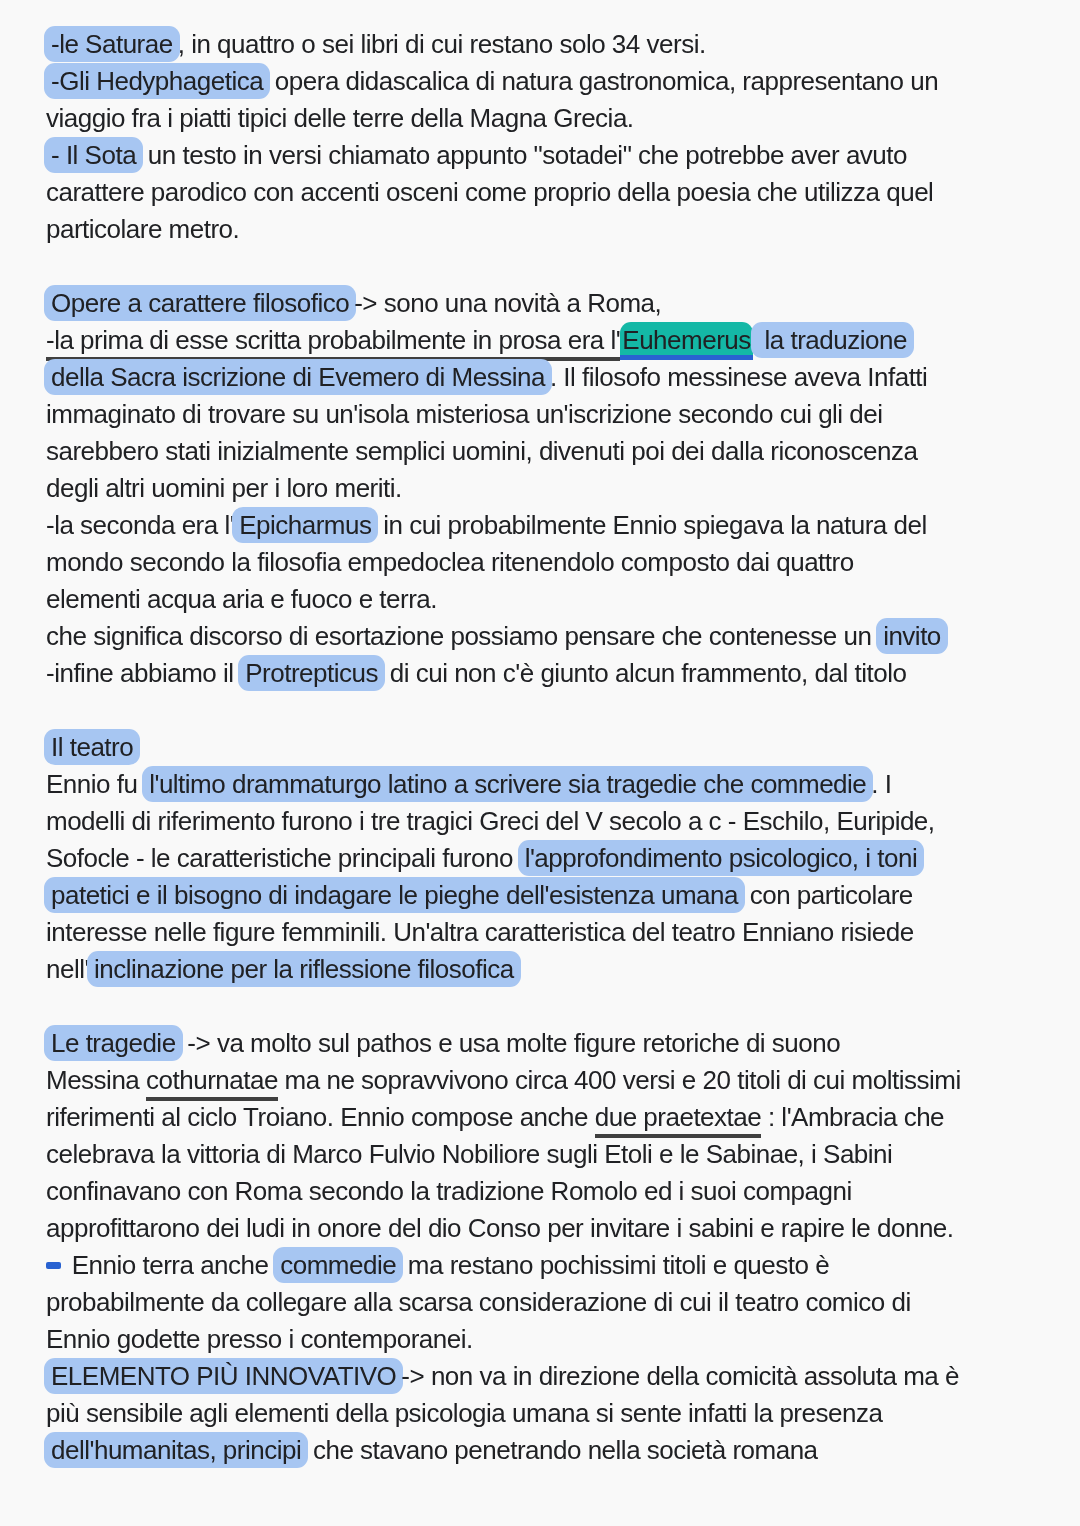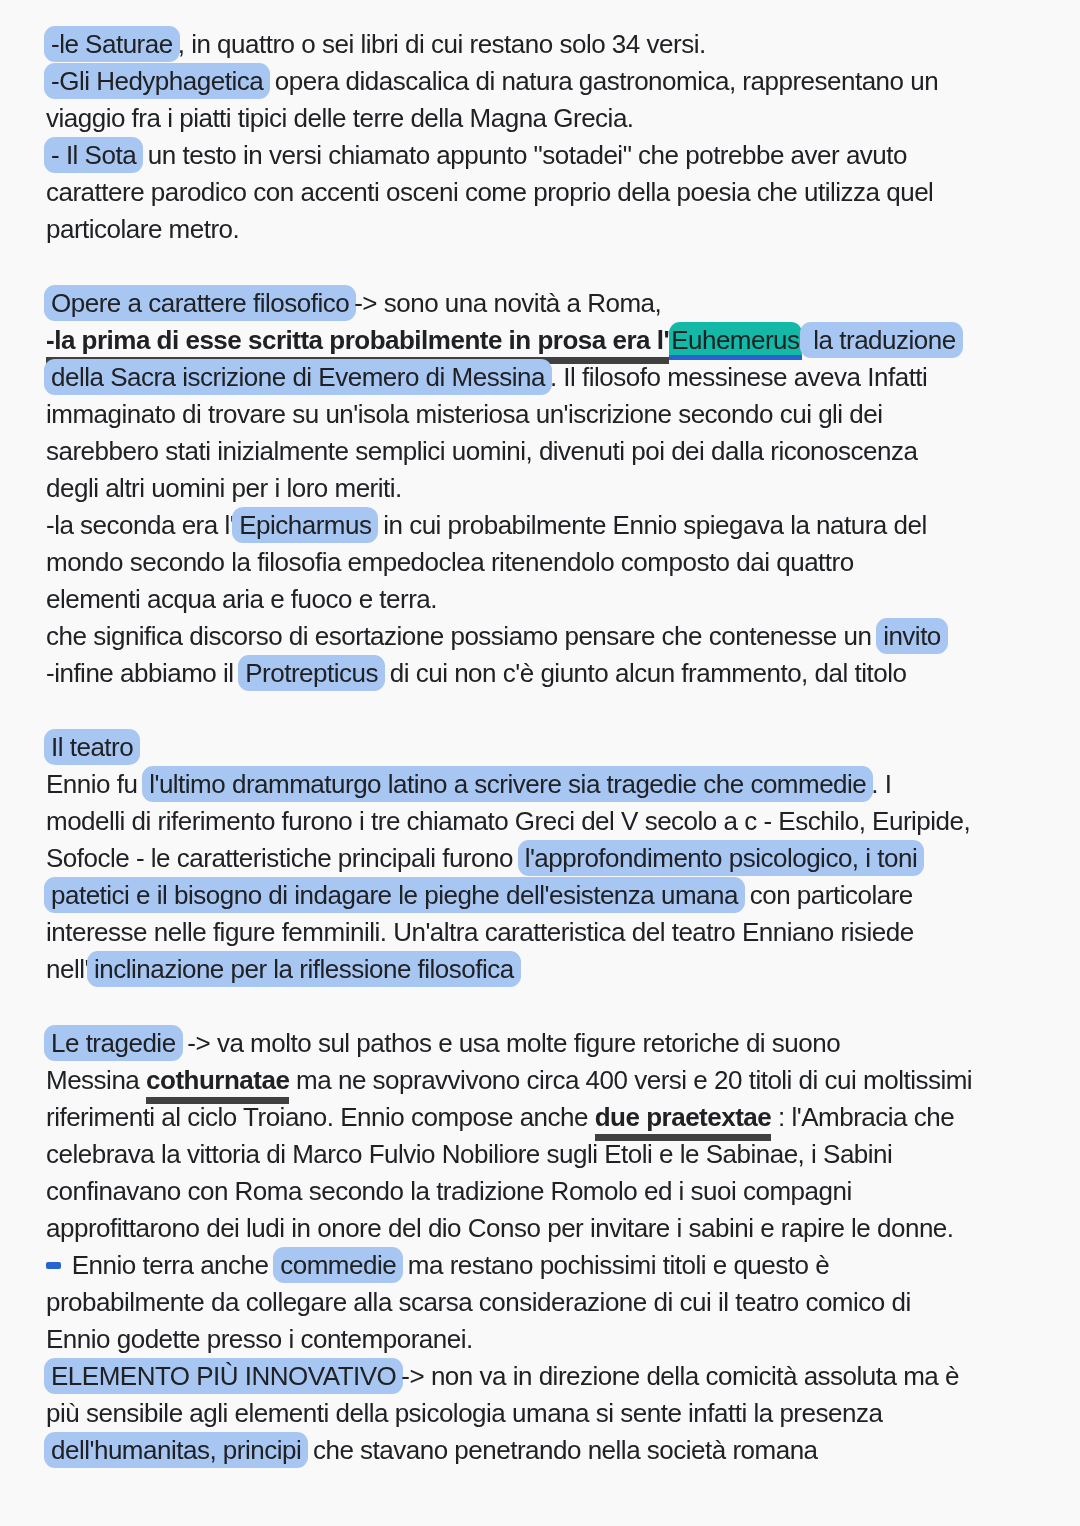--- a/index.html
+++ b/index.html
@@ -30,23 +30,22 @@
     height: 37px;
   }
   .seg { display: inline; }
   .seg.h {
     background: #a7c6f2;
     border-radius: 11px;
     padding: 3px 7px;
     margin: 0 -2px;
   }
   .seg.u {
-    border-bottom: 7px solid #404040;
+    border-bottom: 4px solid #404040;
     padding-bottom: 2px;
-    font-weight: bold;
   }
   .seg.hu {
     background: #14b8a6;
     border-radius: 11px 11px 0 0;
     padding: 3px 2px 0 2px;
     border-bottom: 5px solid #2962d1;
   }
   .dash-bullet {
     display: inline-block;
     width: 15px;
@@ -76,21 +75,21 @@
       <div class="line"><span class="seg">sarebbero stati inizialmente semplici uomini, divenuti poi dei dalla riconoscenza</span></div>
       <div class="line"><span class="seg">degli altri uomini per i loro meriti.</span></div>
       <div class="line"><span class="seg">-la seconda era l'</span><span class="seg h">Epicharmus</span><span class="seg"> in cui probabilmente Ennio spiegava la natura del</span></div>
       <div class="line"><span class="seg">mondo secondo la filosofia empedoclea ritenendolo composto dai quattro</span></div>
       <div class="line"><span class="seg">elementi acqua aria e fuoco e terra.</span></div>
       <div class="line"><span class="seg">che significa discorso di esortazione possiamo pensare che contenesse un </span><span class="seg h">invito</span></div>
       <div class="line"><span class="seg">-infine abbiamo il </span><span class="seg h">Protrepticus</span><span class="seg"> di cui non c'è giunto alcun frammento, dal titolo</span></div>
       <div class="line blank"></div>
       <div class="line"><span class="seg h">Il teatro</span></div>
       <div class="line"><span class="seg">Ennio fu </span><span class="seg h">l'ultimo drammaturgo latino a scrivere sia tragedie che commedie</span><span class="seg">. I</span></div>
-      <div class="line"><span class="seg">modelli di riferimento furono i tre chiamato Greci del V secolo a c - Eschilo, Euripide,</span></div>
+      <div class="line"><span class="seg">modelli di riferimento furono i tre tragici Greci del V secolo a c - Eschilo, Euripide,</span></div>
       <div class="line"><span class="seg">Sofocle - le caratteristiche principali furono </span><span class="seg h">l'approfondimento psicologico, i toni</span></div>
       <div class="line"><span class="seg h">patetici e il bisogno di indagare le pieghe dell'esistenza umana</span><span class="seg"> con particolare</span></div>
       <div class="line"><span class="seg">interesse nelle figure femminili. Un'altra caratteristica del teatro Enniano risiede</span></div>
       <div class="line"><span class="seg">nell'</span><span class="seg h">inclinazione per la riflessione filosofica</span></div>
       <div class="line blank"></div>
       <div class="line"><span class="seg h">Le tragedie</span><span class="seg"> -&gt; va molto sul pathos e usa molte figure retoriche di suono</span></div>
       <div class="line"><span class="seg">Messina </span><span class="seg u">cothurnatae</span><span class="seg"> ma ne sopravvivono circa 400 versi e 20 titoli di cui moltissimi</span></div>
       <div class="line"><span class="seg">riferimenti al ciclo Troiano. Ennio compose anche </span><span class="seg u">due praetextae</span><span class="seg"> : l'Ambracia che</span></div>
       <div class="line"><span class="seg">celebrava la vittoria di Marco Fulvio Nobiliore sugli Etoli e le Sabinae, i Sabini</span></div>
       <div class="line"><span class="seg">confinavano con Roma secondo la tradizione Romolo ed i suoi compagni</span></div>

